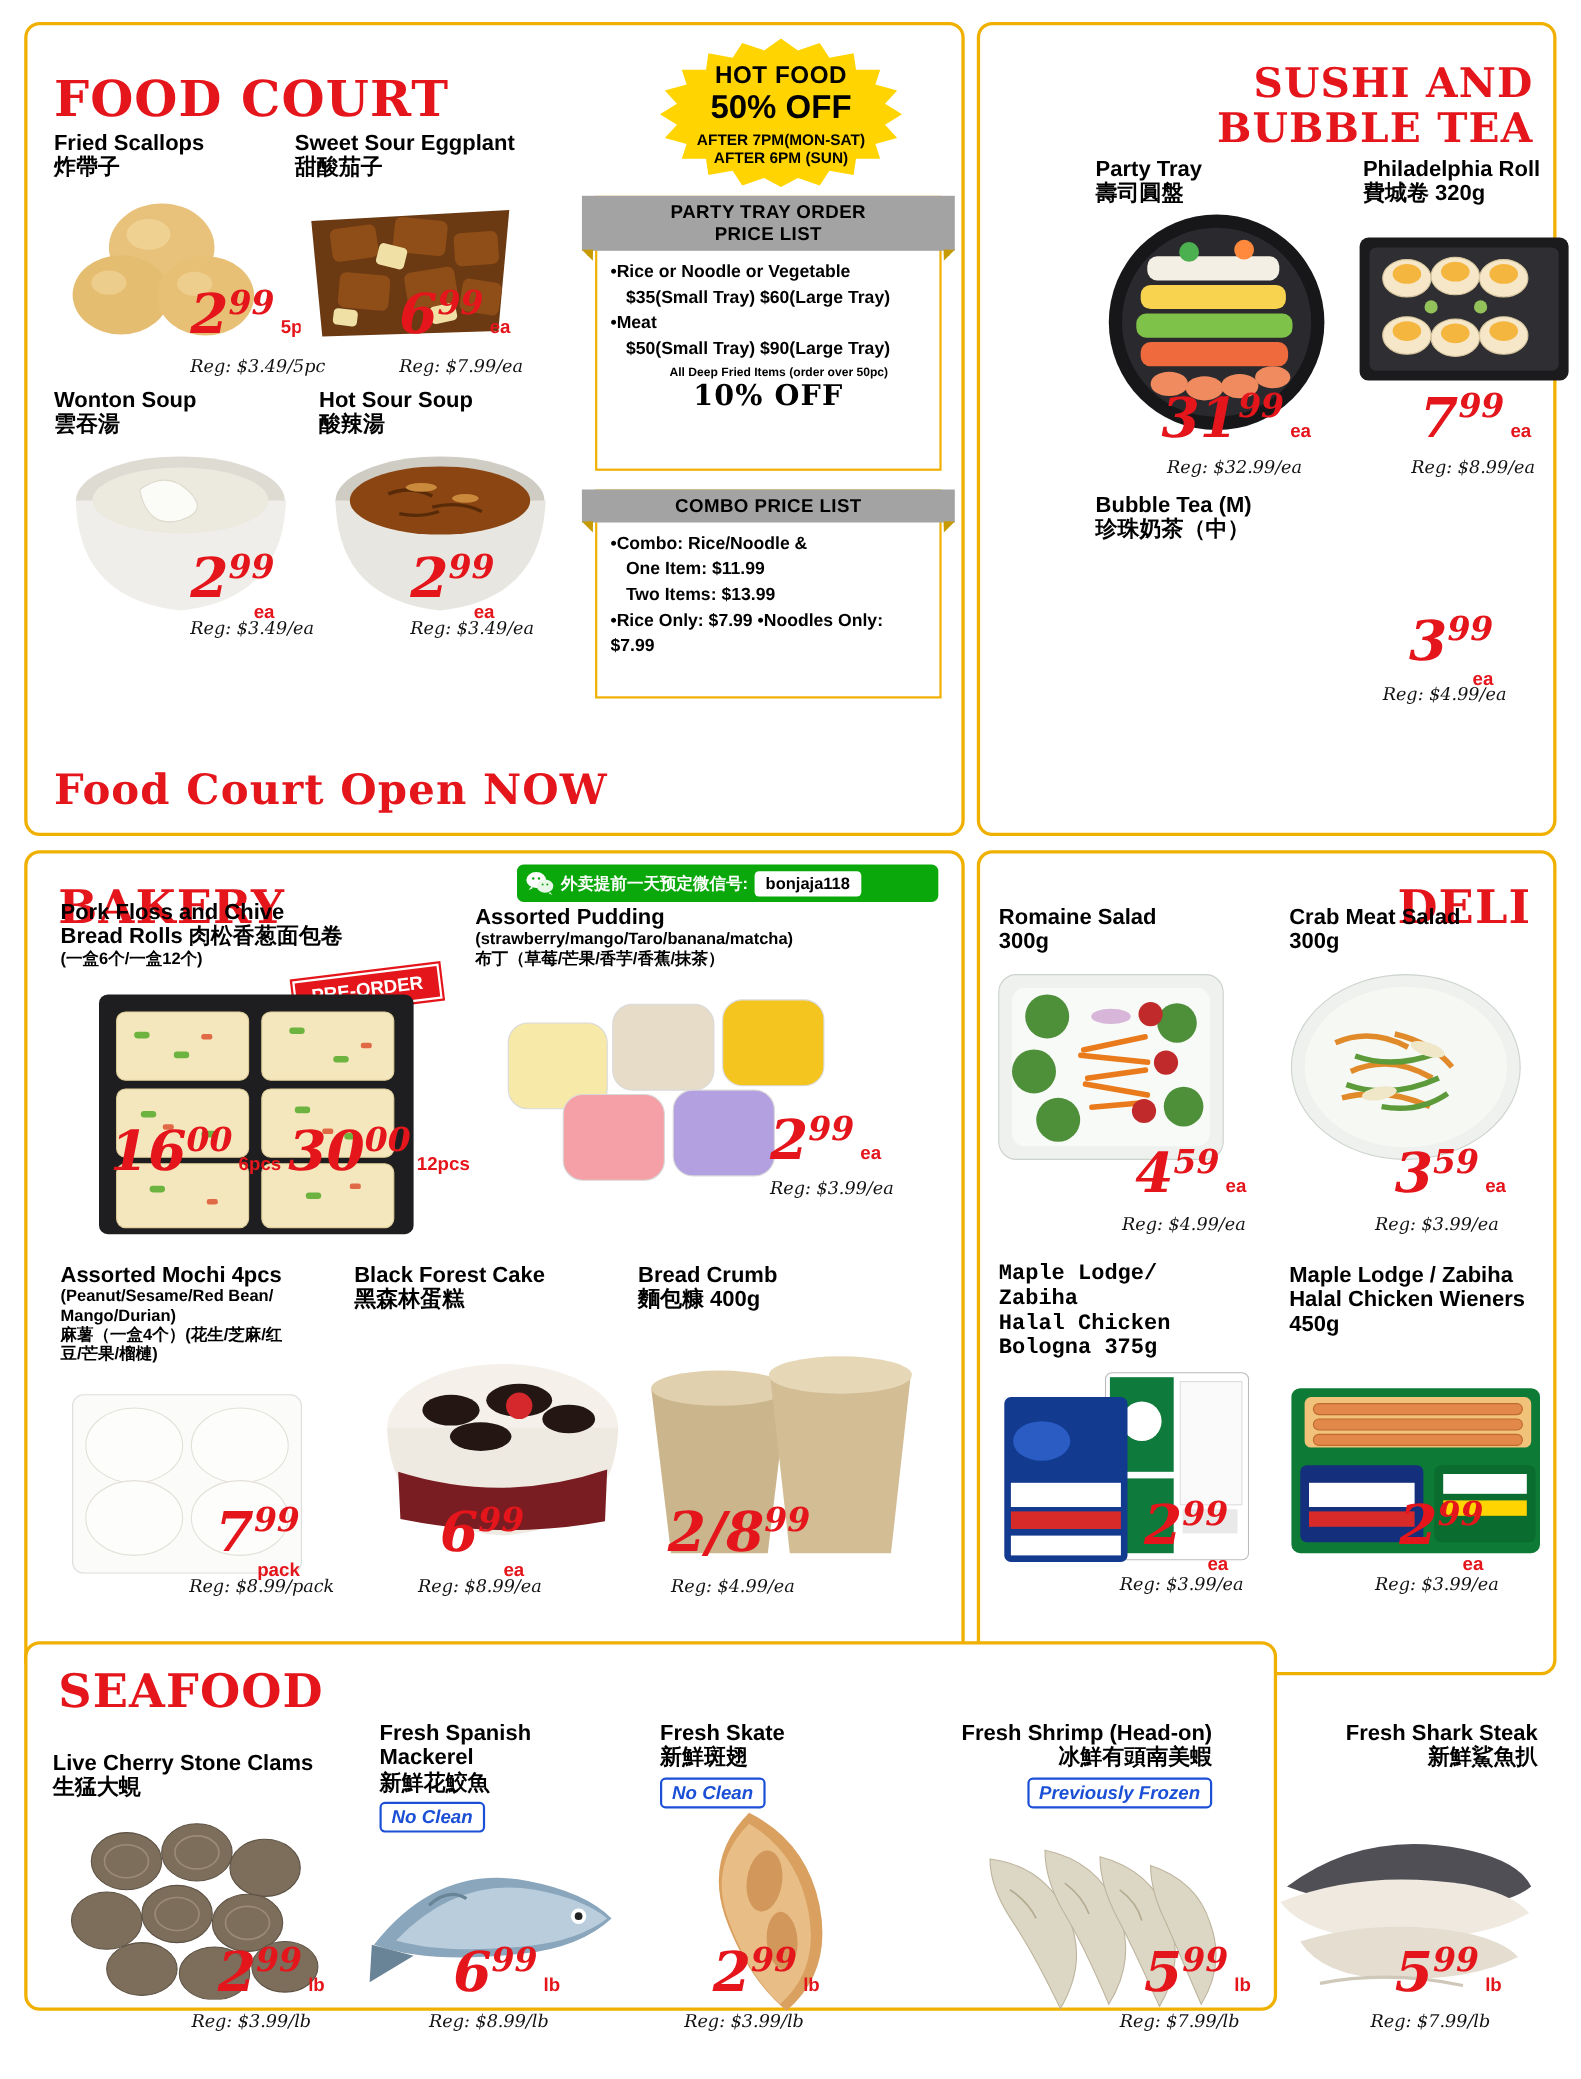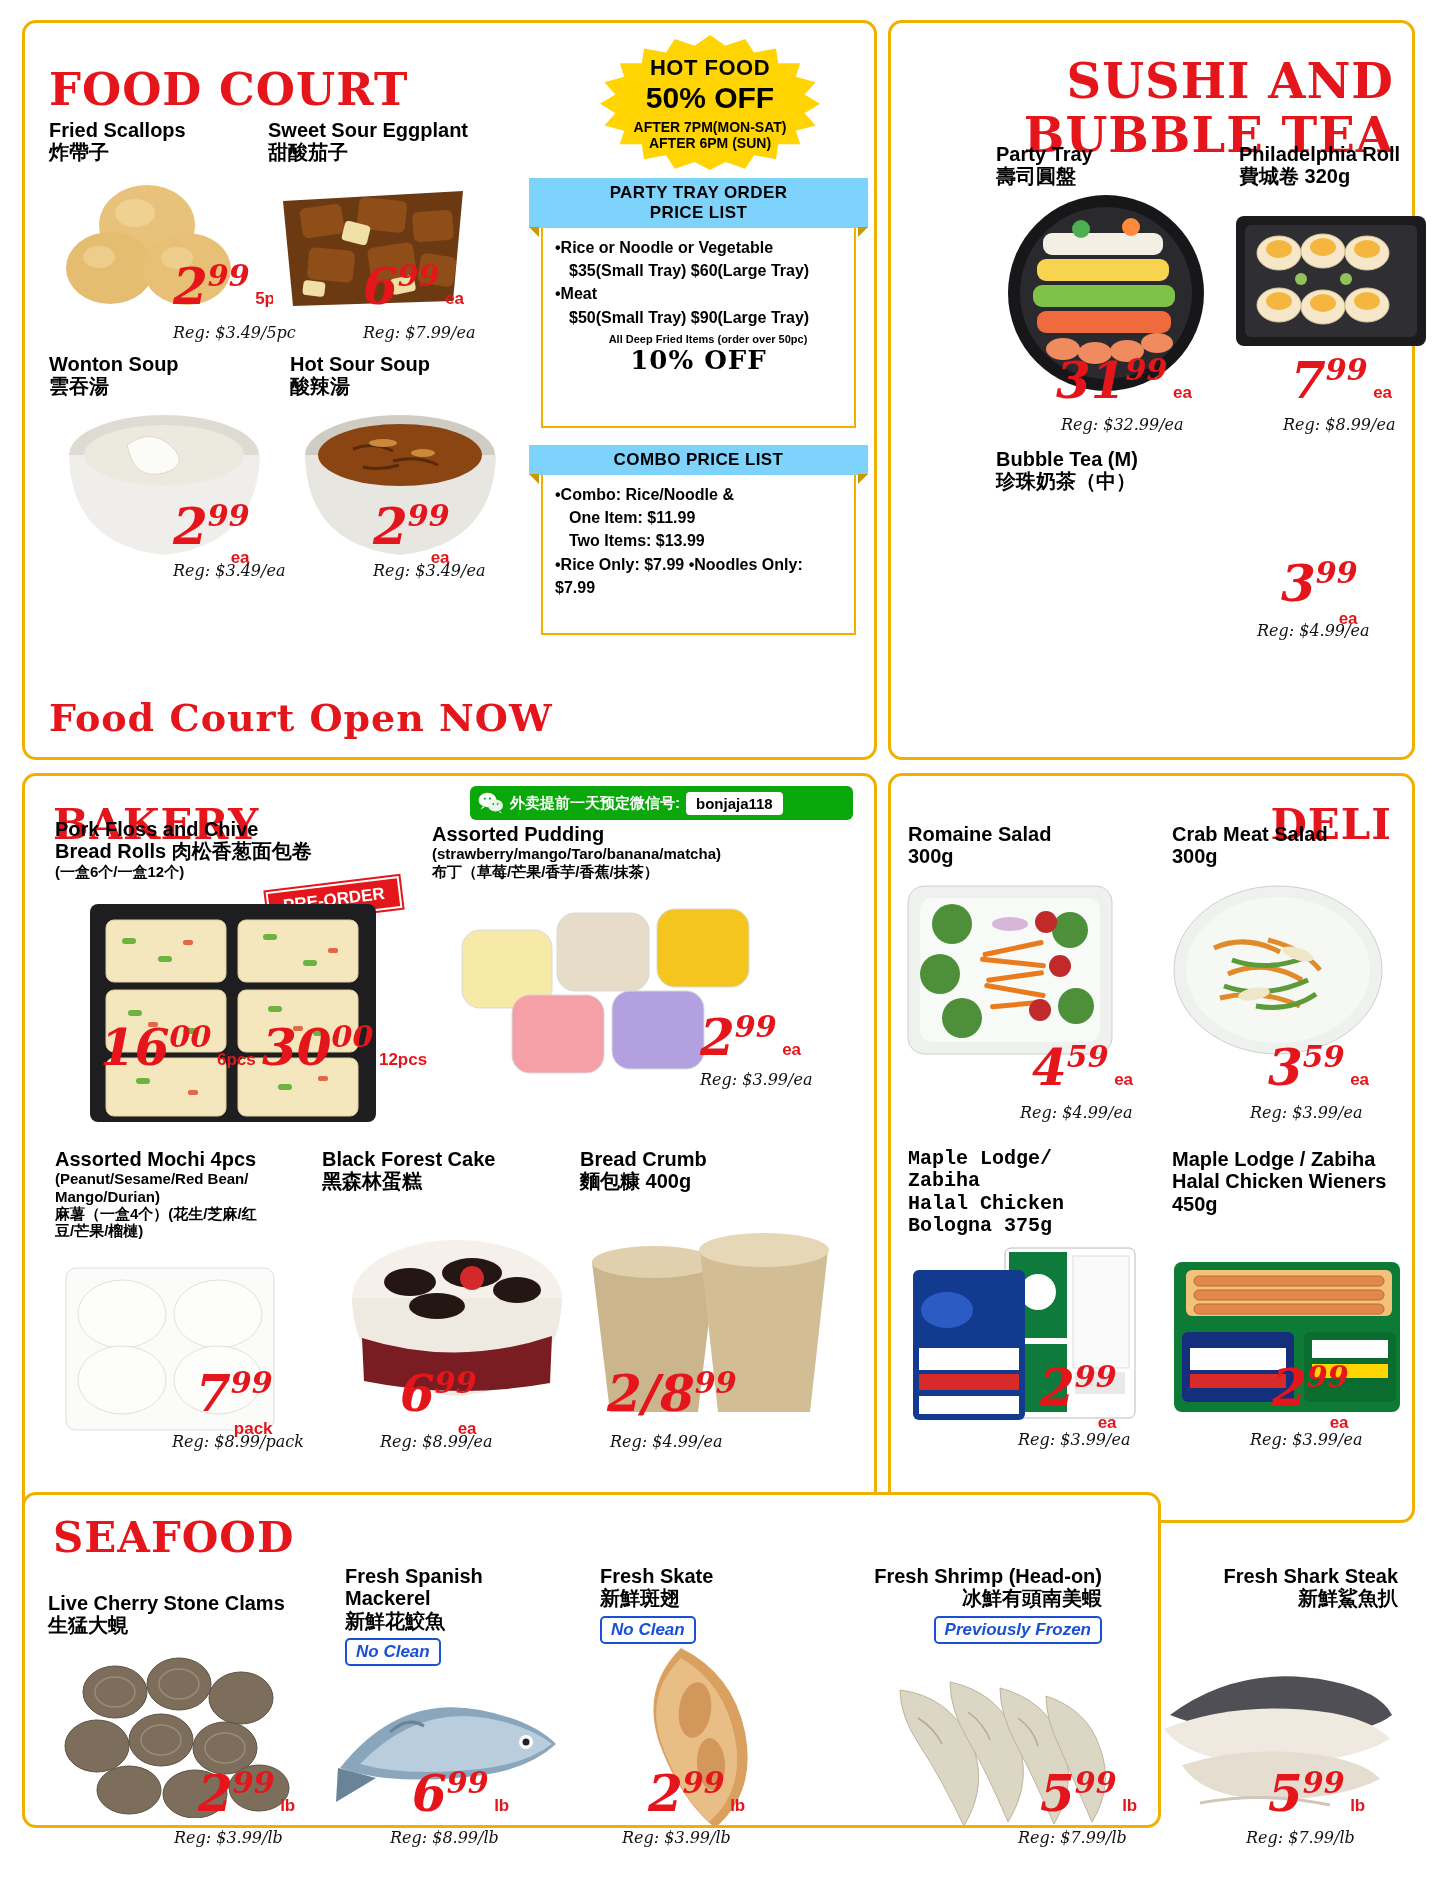--- a/index.html
+++ b/index.html
@@ -26,21 +26,21 @@
   .panel.deli   { left: 888px; top: 773px; width: 527px;  height: 750px; }
   .panel.seafood{ left: 22px;  top: 1492px;width: 1139px; height: 336px; }
 
   .sect-title {
     font-family: "DejaVu Serif", serif;
     font-weight: bold;
     color: #e4151b;
     letter-spacing: 1px;
   }
   .food-title  { position:absolute; left:24px; top:40px; font-size:45px; }
-  .sushi-title { position:absolute; right:18px; top:32px; font-size:48px; text-align:right; line-height:1.12; }
+  .sushi-title { position:absolute; right:18px; top:32px; font-size:37px; text-align:right; line-height:1.12; }
   .bakery-title{ position:absolute; left:28px; top:24px; font-size:42px; }
   .deli-title  { position:absolute; right:20px; top:24px; font-size:42px; }
   .seafood-title{position:absolute; left:28px; top:18px; font-size:42px; }
 
   .item-name {
     font-weight: bold;
     font-size: 20px;
     line-height: 1.12;
   }
   .sub { font-size: 15px; font-weight: bold; line-height: 1.15; }
@@ -85,21 +85,21 @@
   .burst .l2 { font-size:30px; font-weight:bold; margin-bottom:4px;}
   .burst .l3 { font-size:14px; font-weight:bold; }
 
   .ribbon-box {
     position: absolute;
     border: 2px solid #f0b000;
     background: #fff;
   }
   .ribbon {
     position: relative;
-    background: #7dd3fc;
+    background: #a3a3a3;
     color: #000;
     font-weight: bold;
     text-align: center;
     font-size: 17px;
     padding: 5px 0 5px;
     margin: -2px -14px 0;
     letter-spacing: 0.4px;
   }
   .ribbon .r2 { display:block; }
   .ribbon:before, .ribbon:after {

